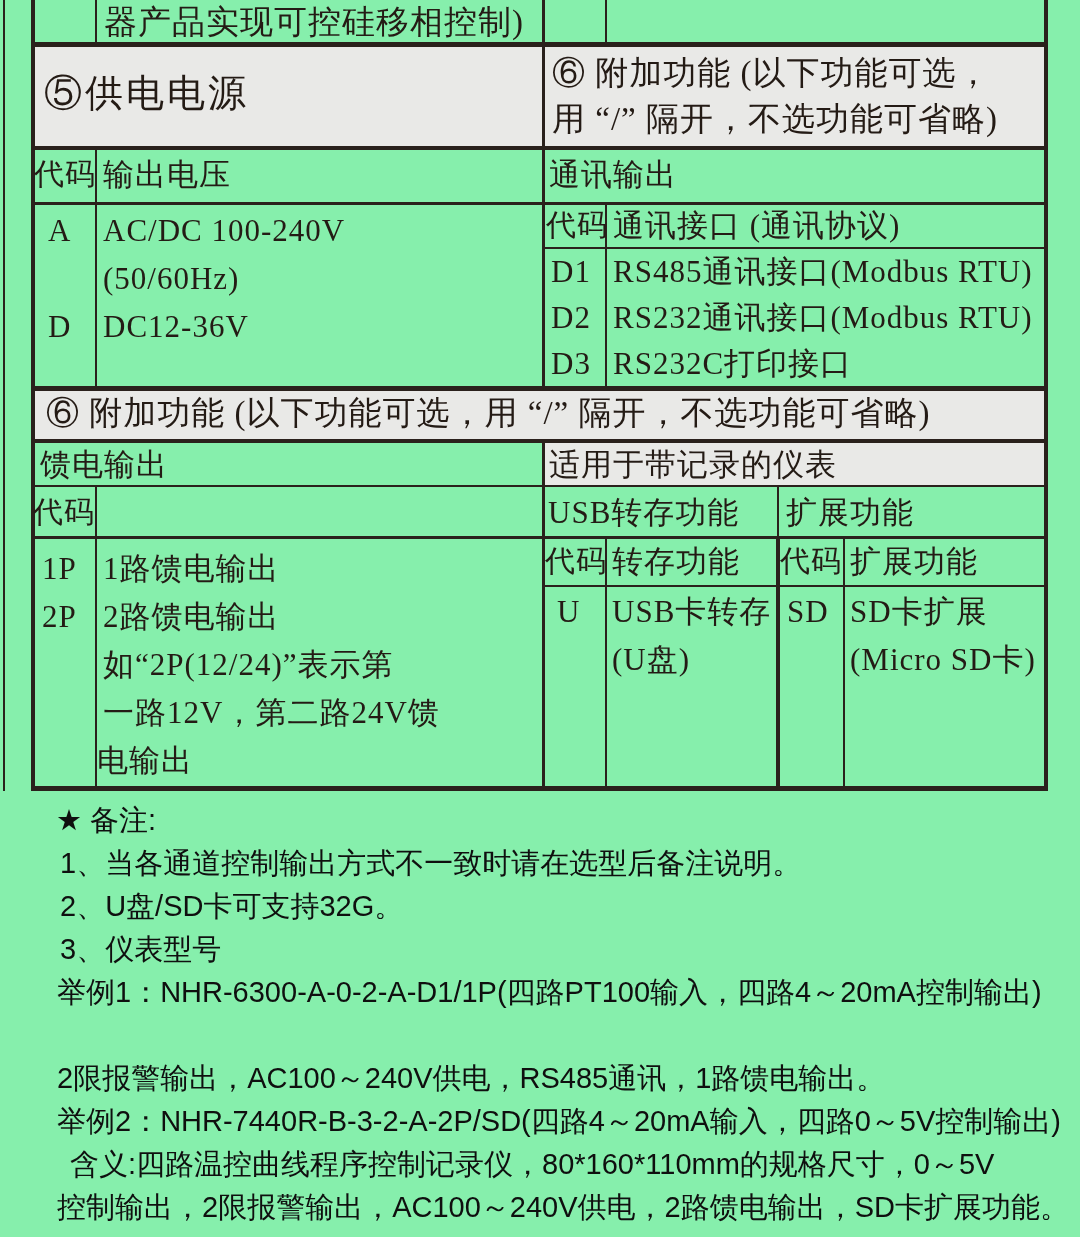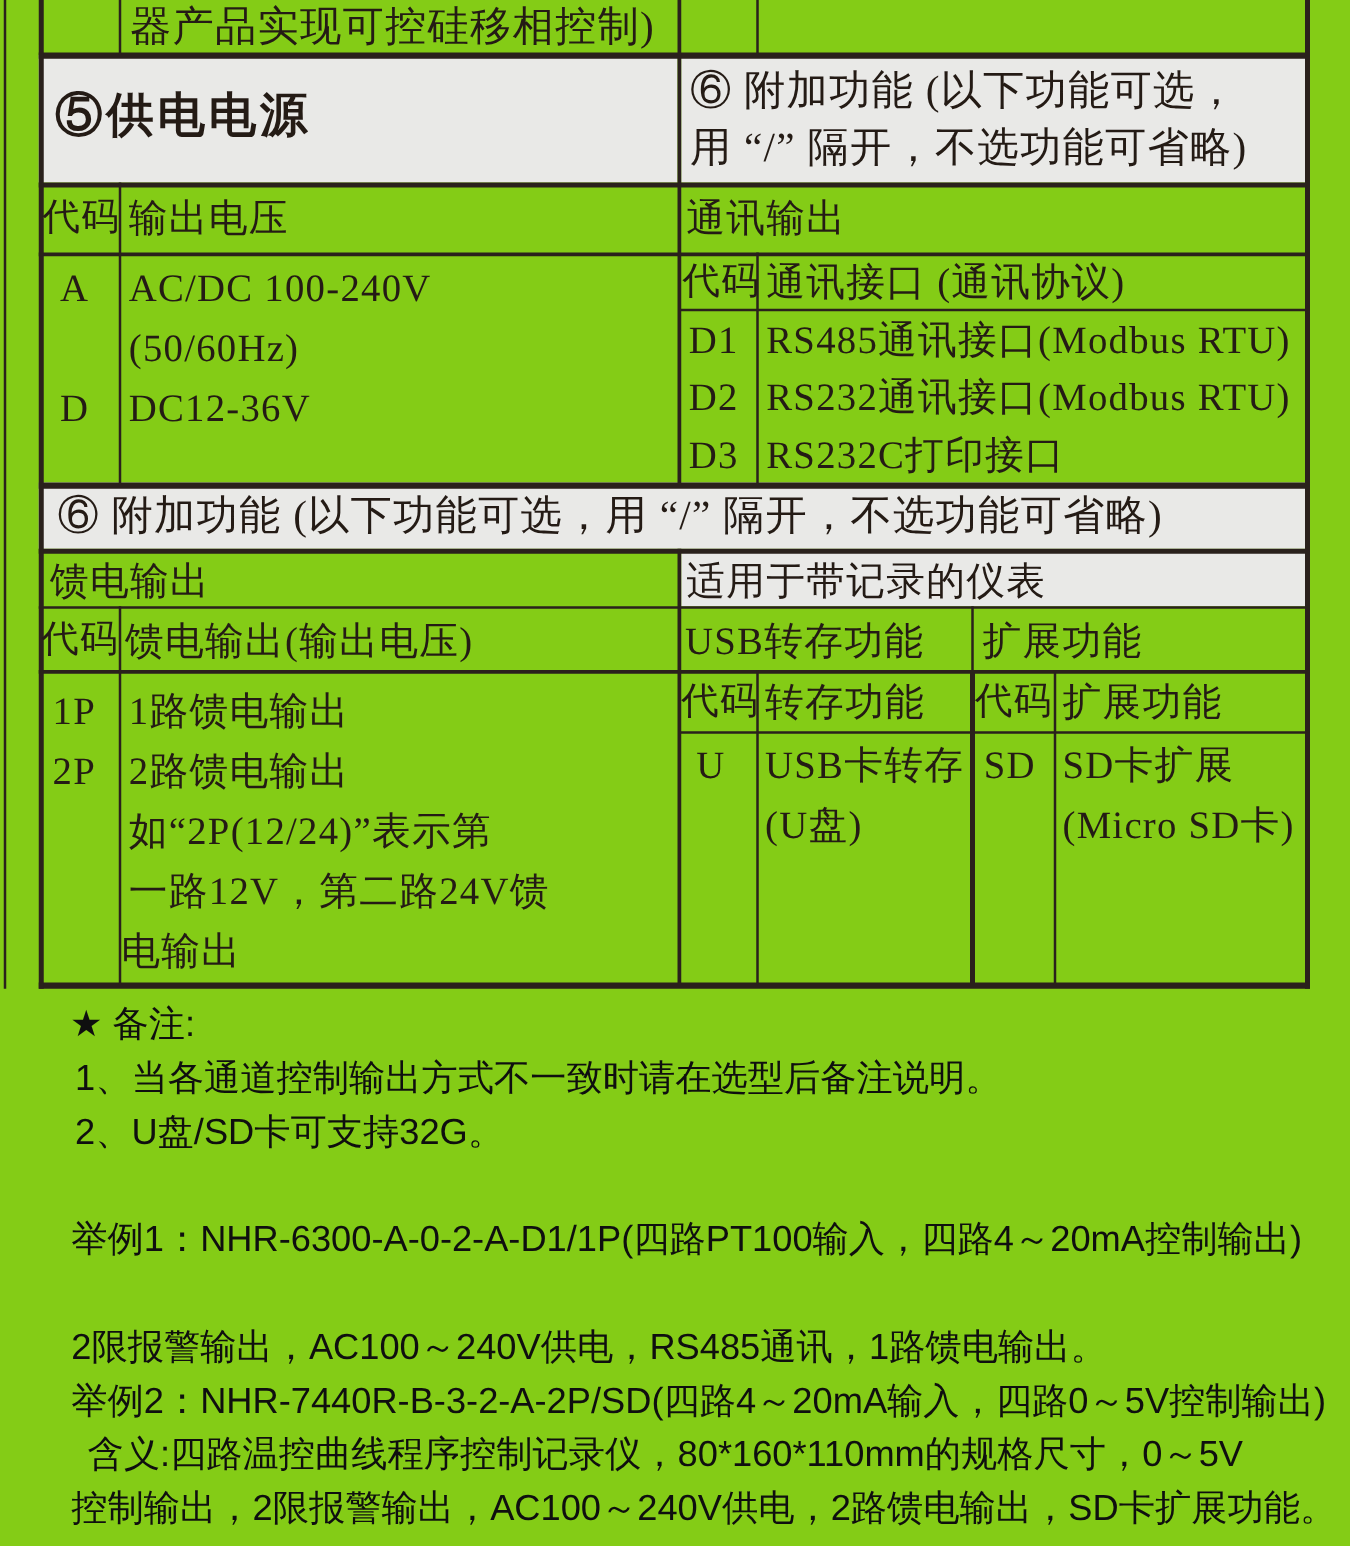--- a/index.html
+++ b/index.html
@@ -2,27 +2,27 @@
 <html style="--ink: #241b15; --note-ink: #0f0f0f; --line: #2a211c; --header-bg: #e9e9e7;"><head>
 <meta charset="utf-8">
 <style>
   :root{
     --ink:#241b15;
     --note-ink:#0f0f0f;
     --line:#2a211c;
     --header-bg:#e9e9e7;
   }
   html,body{margin:0;padding:0;background:#fff;}
-  .canvas{position:relative;width:1080px;height:1237px;background:#84cc16;overflow:hidden;}
+  .canvas{position:relative;width:1080px;height:1237px;background:#86efac;overflow:hidden;}
   .bg{position:absolute;background:var(--header-bg);}
   .ln{position:absolute;background:var(--line);}
   .t{position:absolute;font-family:"Liberation Serif","DejaVu Serif",serif;
      font-size:31px;color:var(--ink);letter-spacing:1px;white-space:nowrap;line-height:1.15;}
   .th{font-size:33px;}
-  .s5{font-size:38px;letter-spacing:3px;font-weight:bold;}
+  .s5{font-size:38px;letter-spacing:3px;}
   .n{position:absolute;font-family:"Liberation Sans","DejaVu Sans",sans-serif;
      font-size:29px;color:var(--note-ink);white-space:nowrap;line-height:1.2;letter-spacing:0;}
 </style>
 </head>
 <body>
 
 <div class="canvas">
 
   <div class="bg" style="left:31px;top:44px;width:511px;height:102px"></div>
   <div class="bg" style="left:545px;top:44px;width:499px;height:102px"></div>
@@ -76,21 +76,20 @@
   <span class="t" style="left:613px;top:254px">RS485通讯接口(Modbus RTU)</span>
   <span class="t" style="left:551px;top:300px">D2</span>
   <span class="t" style="left:613px;top:300px">RS232通讯接口(Modbus RTU)</span>
   <span class="t" style="left:551px;top:346px">D3</span>
   <span class="t" style="left:613px;top:346px">RS232C打印接口</span>
 
   <span class="t th" style="left:46px;top:395px">⑥ 附加功能 (以下功能可选，用 “/” 隔开，不选功能可省略)</span>
 
   <span class="t" style="left:40px;top:447px">馈电输出</span>
   <span class="t" style="left:33px;top:495px;font-size:30px">代码</span>
-  <span class="t" style="left:100px;top:495px">馈电输出(输出电压)</span>
   <span class="t" style="left:42px;top:551px">1P</span>
   <span class="t" style="left:103px;top:551px">1路馈电输出</span>
   <span class="t" style="left:42px;top:599px">2P</span>
   <span class="t" style="left:103px;top:599px">2路馈电输出</span>
   <span class="t" style="left:103px;top:647px">如“2P(12/24)”表示第</span>
   <span class="t" style="left:103px;top:695px">一路12V，第二路24V馈</span>
   <span class="t" style="left:97px;top:743px">电输出</span>
 
   <span class="t" style="left:549px;top:447px">适用于带记录的仪表</span>
   <span class="t" style="left:548px;top:495px">USB转存功能</span>
@@ -102,19 +101,20 @@
   <span class="t" style="left:557px;top:594px">U</span>
   <span class="t" style="left:612px;top:594px">USB卡转存</span>
   <span class="t" style="left:612px;top:642px">(U盘)</span>
   <span class="t" style="left:787px;top:594px">SD</span>
   <span class="t" style="left:850px;top:594px">SD卡扩展</span>
   <span class="t" style="left:850px;top:642px">(Micro SD卡)</span>
 
   <span class="n" style="left:56px;top:803px">★ 备注:</span>
   <span class="n" style="left:60px;top:846px">1、当各通道控制输出方式不一致时请在选型后备注说明。</span>
   <span class="n" style="left:60px;top:889px">2、U盘/SD卡可支持32G。</span>
+  <span class="n" style="left:60px;top:932px">3、仪表型号</span>
   <span class="n" style="left:57px;top:975px">举例1：NHR-6300-A-0-2-A-D1/1P(四路PT100输入，四路4～20mA控制输出)</span>
   <span class="n" style="left:57px;top:1061px">2限报警输出，AC100～240V供电，RS485通讯，1路馈电输出。</span>
   <span class="n" style="left:57px;top:1104px">举例2：NHR-7440R-B-3-2-A-2P/SD(四路4～20mA输入，四路0～5V控制输出)</span>
   <span class="n" style="left:70px;top:1147px">含义:四路温控曲线程序控制记录仪，80*160*110mm的规格尺寸，0～5V</span>
   <span class="n" style="left:57px;top:1190px">控制输出，2限报警输出，AC100～240V供电，2路馈电输出，SD卡扩展功能。</span>
 
 </div>
 
 </body></html>

